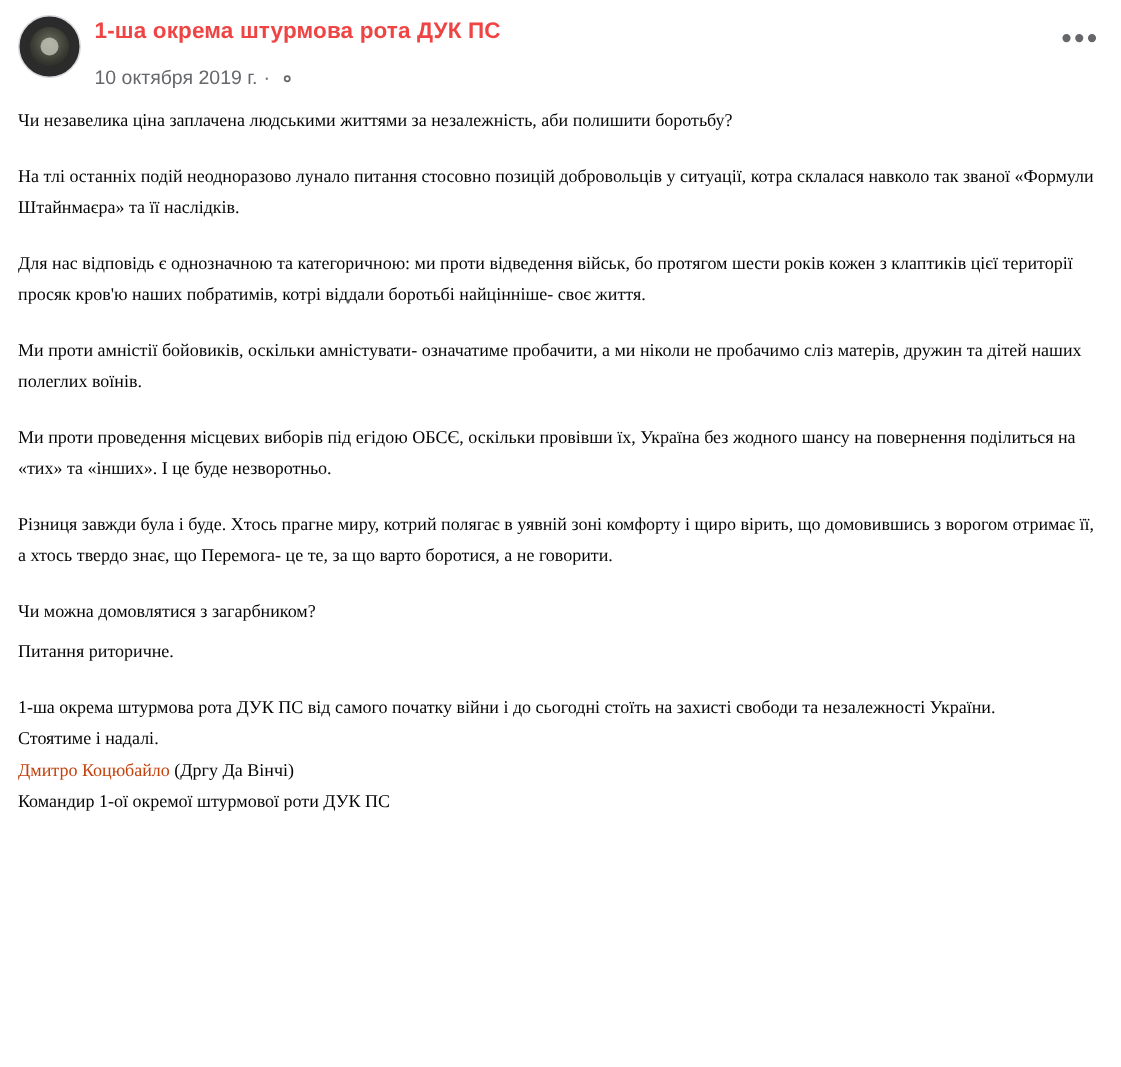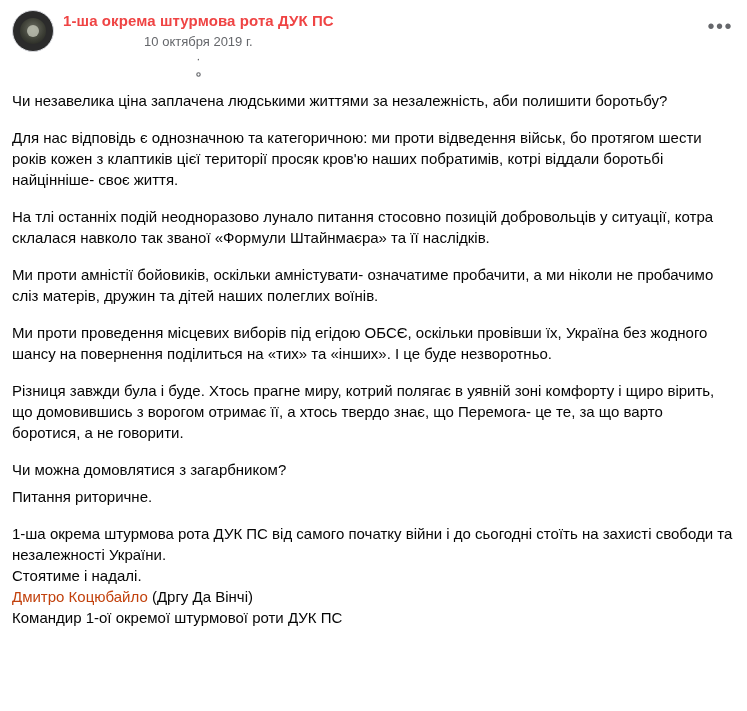--- a/index.html
+++ b/index.html
@@ -68,22 +68,21 @@
     color: #ef4444;
     line-height: 19px;
     letter-spacing: .1px;
   }
   .meta-line {
     display: flex;
     align-items: center;
     font-size: 13px;
     color: #65676b;
     line-height: 17px;
-    margin-top: 3px;
-    flex-direction: column;
+    margin-top: 13px;
   }
   .meta-sep {
     margin: 0 4px;
     color: #65676b;
   }
   .gear-icon {
     display: inline-block;
     width: 13px;
     height: 13px;
     position: relative;
@@ -96,24 +95,25 @@
     right: 2px;
     top: 6px;
     font-size: 20px;
     letter-spacing: 1.5px;
     color: #65676b;
     line-height: 20px;
     cursor: pointer;
     user-select: none;
   }
   .post-body {
-    font-size: 15px;
+    font-size: 12px;
     line-height: 21px;
     color: #050505;
     padding-bottom: 8px;
+    font-family: Liberation Serif, serif;
   }
   .post-body p {
     margin: 0 0 16px 0;
   }
   .post-body p.tight {
     margin-bottom: 0;
   }
   .post-body p.gap-small {
     margin-bottom: 6px;
   }
@@ -146,22 +146,22 @@
             <path fill="#65676b" d="M7.2.8h1.6l.25 1.7c.38.11.74.26 1.07.46l1.38-1.02 1.13 1.13-1.02 1.38c.2.33.35.69.46 1.07l1.7.25v1.6l-1.7.25c-.11.38-.26.74-.46 1.07l1.02 1.38-1.13 1.13-1.38-1.02c-.33.2-.69.35-1.07.46L8.8 15.2H7.2l-.25-1.7a4.6 4.6 0 0 1-1.07-.46l-1.38 1.02-1.13-1.13 1.02-1.38a4.6 4.6 0 0 1-.46-1.07L2.23 10.3V8.7l1.7-.25c.11-.38.26-.74.46-1.07L3.37 6l1.13-1.13 1.38 1.02c.33-.2.69-.35 1.07-.46L7.2.8z" opacity="0"></path>
           </svg>
         </span>
       </div>
     </div>
     <div class="more-menu">•••</div>
   </div>
 
   <div class="post-body">
     <p>Чи незавелика ціна заплачена людськими життями за незалежність, аби полишити боротьбу?</p>
+    <p>На тлі останніх подій неодноразово лунало питання стосовно позицій добровольців у ситуації, котра склалася навколо так званої «Формули Штайнмаєра» та її наслідків.</p>
     <p>Для нас відповідь є однозначною та категоричною: ми проти відведення військ, бо протягом шести років кожен з клаптиків цієї території просяк кров'ю наших побратимів, котрі віддали боротьбі найцінніше- своє життя.</p>
-    <p>На тлі останніх подій неодноразово лунало питання стосовно позицій добровольців у ситуації, котра склалася навколо так званої «Формули Штайнмаєра» та її наслідків.</p>
     <p>Ми проти амністії бойовиків, оскільки амністувати- означатиме пробачити, а ми ніколи не пробачимо сліз матерів, дружин та дітей наших полеглих воїнів.</p>
     <p>Ми проти проведення місцевих виборів під егідою ОБСЄ, оскільки провівши їх, Україна без жодного шансу на повернення поділиться на «тих» та «інших». І це буде незворотньо.</p>
     <p>Різниця завжди була і буде. Хтось прагне миру, котрий полягає в уявній зоні комфорту і щиро вірить, що домовившись з ворогом отримає її, а хтось твердо знає, що Перемога- це те, за що варто боротися, а не говорити.</p>
     <p class="gap-small">Чи можна домовлятися з загарбником?</p>
     <p>Питання риторичне.</p>
     <p class="tight">1-ша окрема штурмова рота ДУК ПС від самого початку війни і до сьогодні стоїть на захисті свободи та незалежності України.</p>
     <p class="tight">Стоятиме і надалі.</p>
     <p class="tight">
       <a class="profile-link" href="#">Дмитро Коцюбайло</a><span> (Дргу Да Вінчі)</span>
     </p>

